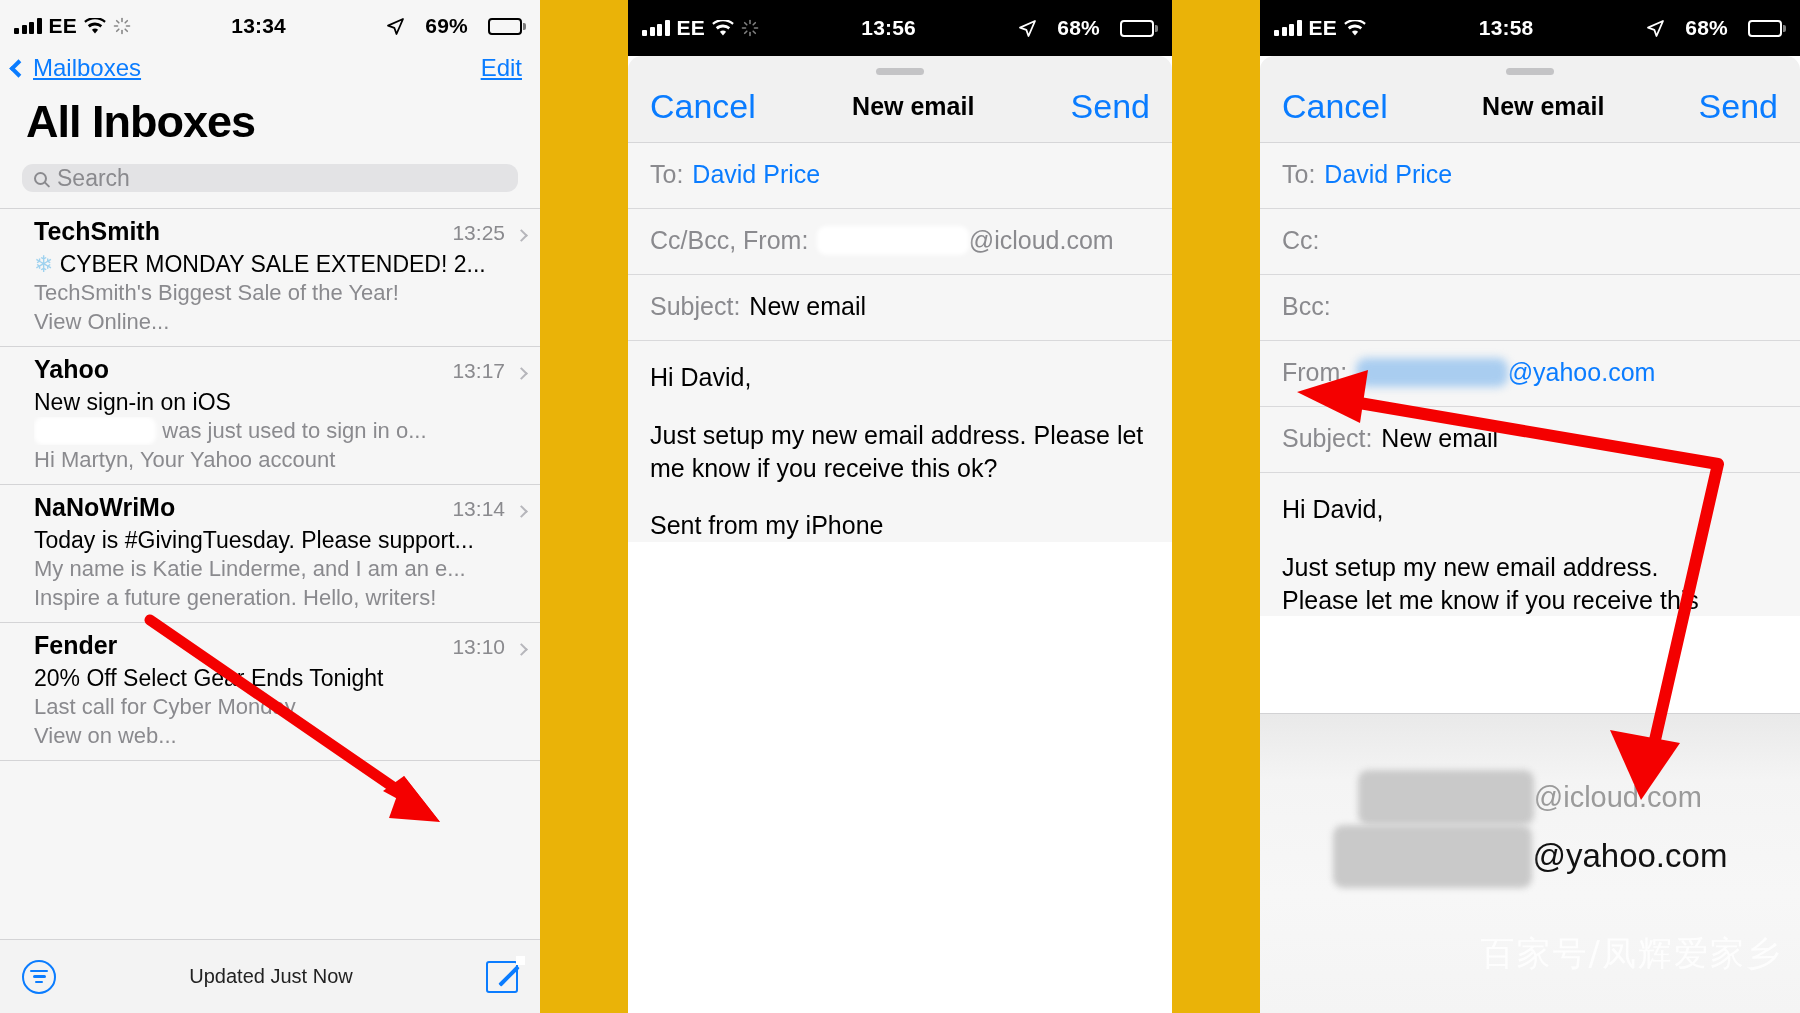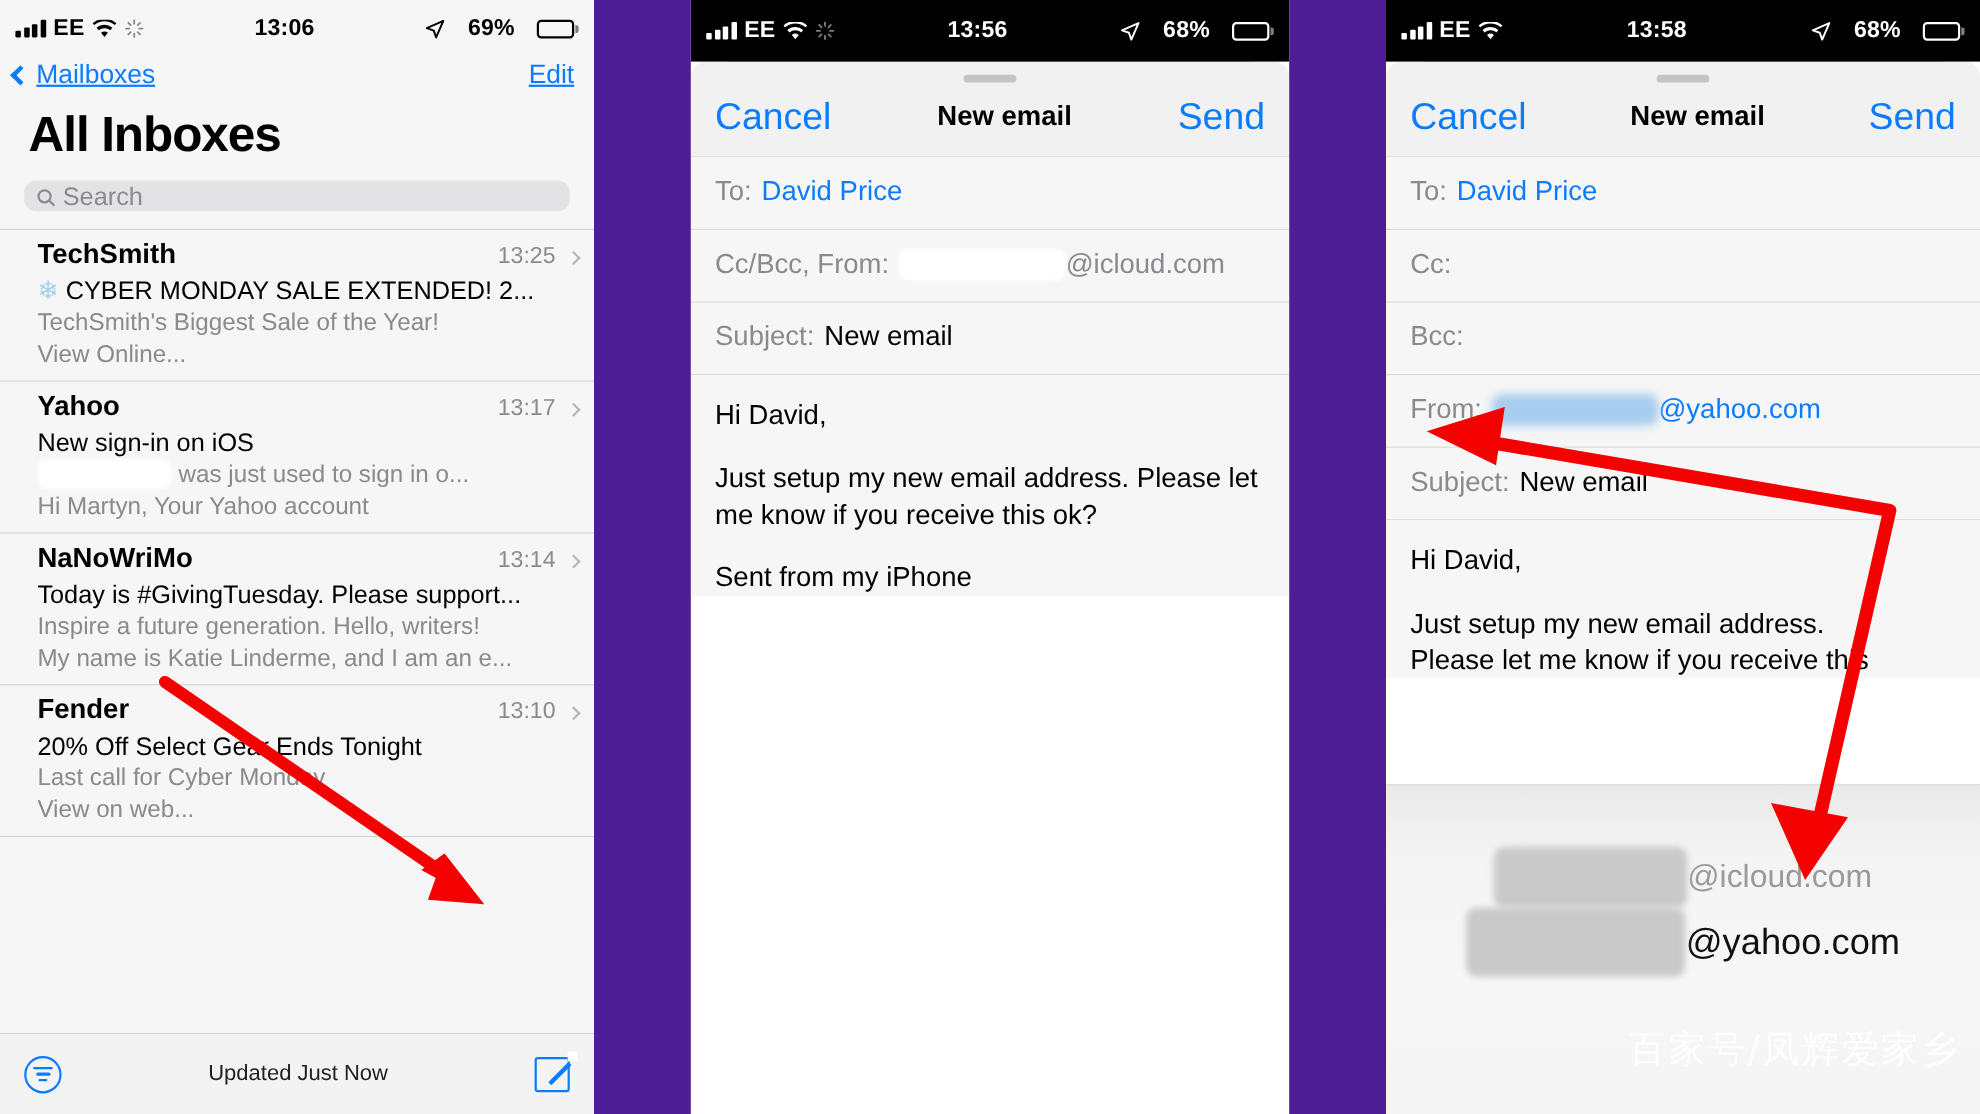--- a/index.html
+++ b/index.html
@@ -2,21 +2,21 @@
 <html><head>
 <meta charset="utf-8">
 <style>
   * { box-sizing: border-box; margin: 0; padding: 0; }
   html, body {
     width: 1800px; height: 1013px;
     background: #ffffff;
     font-family: "Liberation Sans", sans-serif;
     overflow: hidden;
   }
-  .stage { position: relative; width: 1800px; height: 1013px; background:#4c1d95; }
+  .stage { position: relative; width: 1800px; height: 1013px; background:#eab308; }
 
   
   .phone { position: absolute; top: 0; overflow: hidden; }
   .statusbar {
     height: 52px; display: flex; align-items: center;
     padding: 0 14px; font-size: 21px; font-weight: bold;
     letter-spacing: .2px;
   }
   .sb-left { display: flex; align-items: center; gap: 7px; }
   .sb-mid { flex: 1; text-align: center; }
@@ -163,21 +163,21 @@
               <line x1="9" y1="13.5" x2="9" y2="16.5"></line>
             <line x1="1.5" y1="9" x2="4.5" y2="9"></line>
               <line x1="13.5" y1="9" x2="16.5" y2="9"></line>
             <line x1="3.7" y1="3.7" x2="5.8" y2="5.8"></line>
               <line x1="12.2" y1="12.2" x2="14.3" y2="14.3"></line>
             <line x1="14.3" y1="3.7" x2="12.2" y2="5.8"></line>
               <line x1="5.8" y1="12.2" x2="3.7" y2="14.3"></line>
           </g>
         </svg>
       </div>
-      <div class="sb-mid">13:06</div>
+      <div class="sb-mid">13:34</div>
       <div class="sb-right">
         <svg width="19" height="19" viewBox="0 0 19 19">
           <path d="M17 2 2 8.6l6.3 2.2 2.2 6.2z" fill="none" stroke="currentColor" stroke-width="1.8" stroke-linejoin="round"></path>
         </svg>
         <span>69%</span>
         <span class="batt">
           <span class="batt-body"><span class="batt-fill" style="width:69%"></span></span>
           <span class="batt-cap"></span>
         </span>
       </div>
@@ -227,22 +227,22 @@
         <div class="mail-preview">Hi Martyn, Your Yahoo account</div>
       </div>
 
       <div class="mail-item">
         <div class="mail-top">
           <span class="mail-sender">NaNoWriMo</span>
           <span class="mail-time">13:14</span>
           <span class="chev-right"></span>
         </div>
         <div class="mail-subject">Today is #GivingTuesday. Please support...</div>
+        <div class="mail-preview">My name is Katie Linderme, and I am an e...</div>
         <div class="mail-preview">Inspire a future generation. Hello, writers!</div>
-        <div class="mail-preview">My name is Katie Linderme, and I am an e...</div>
       </div>
 
       <div class="mail-item">
         <div class="mail-top">
           <span class="mail-sender">Fender</span>
           <span class="mail-time">13:10</span>
           <span class="chev-right"></span>
         </div>
         <div class="mail-subject">20% Off Select Gear Ends Tonight</div>
         <div class="mail-preview">Last call for Cyber Monday</div>

